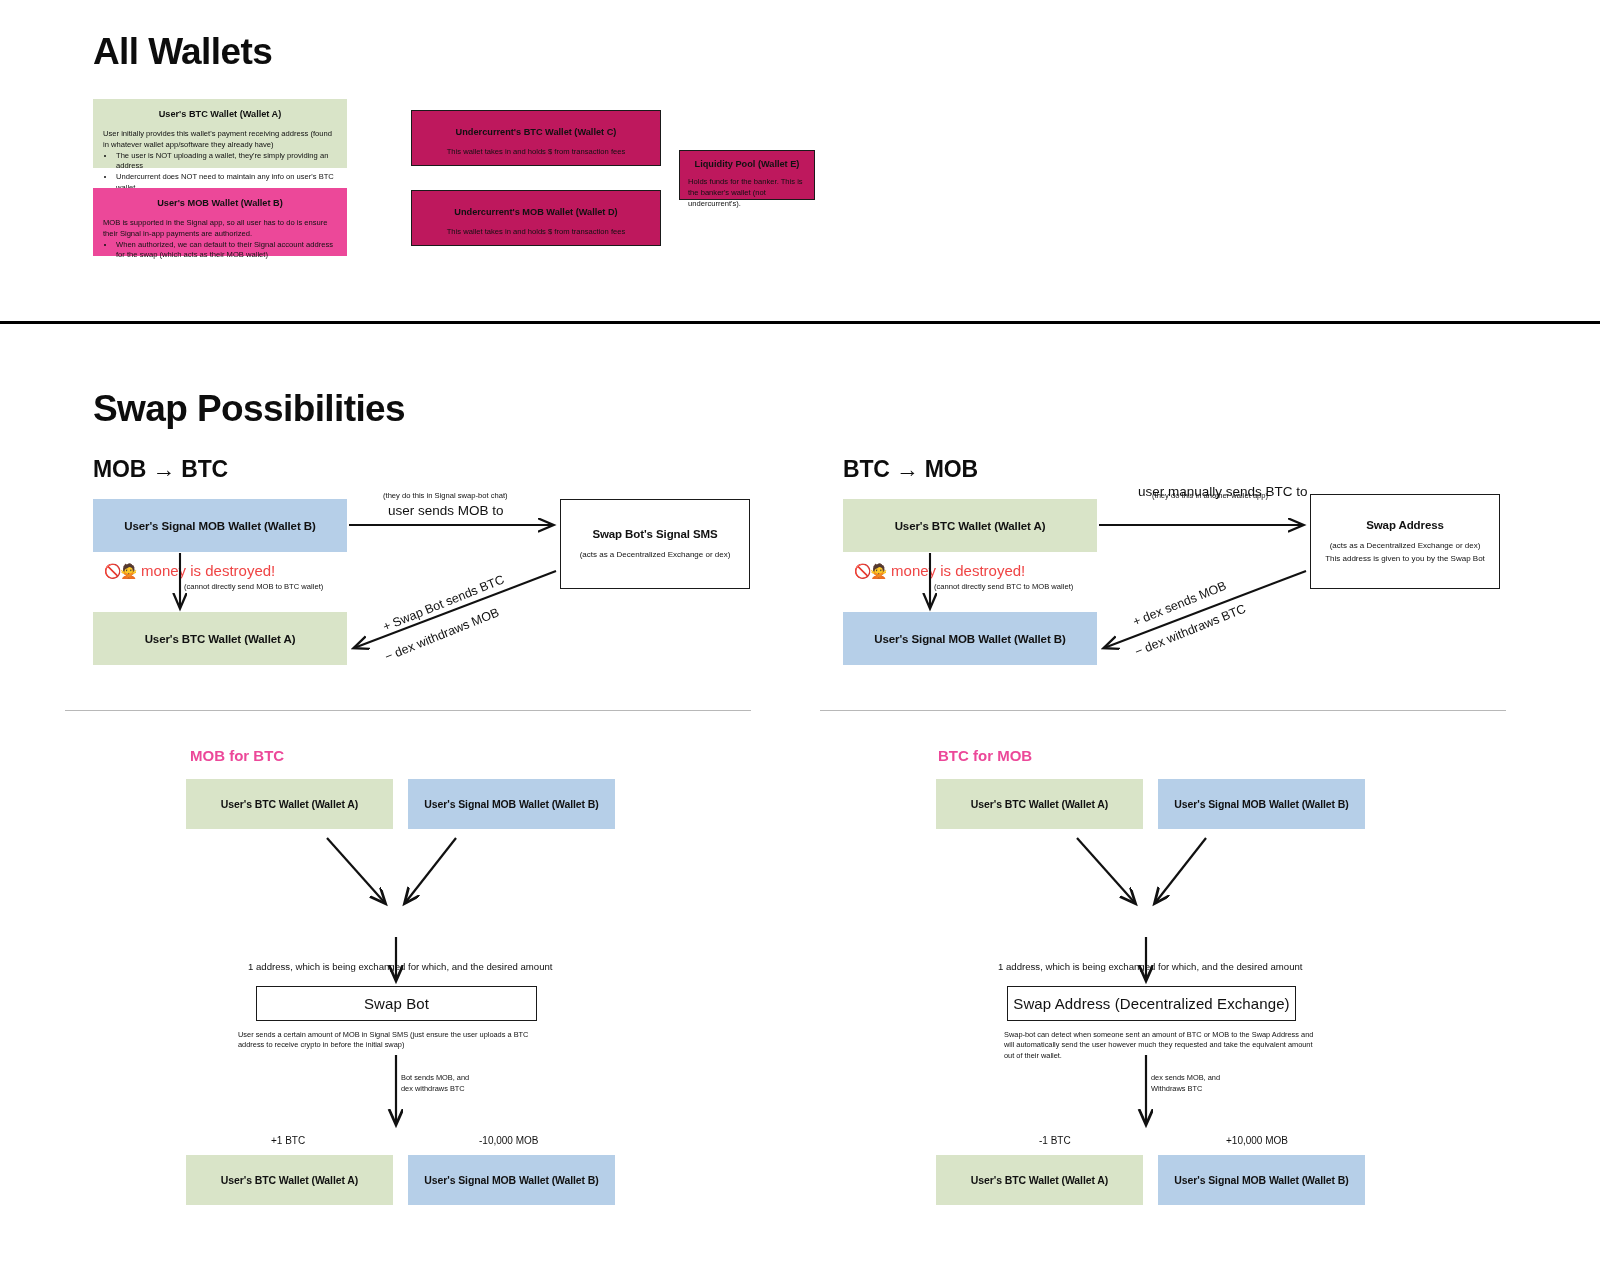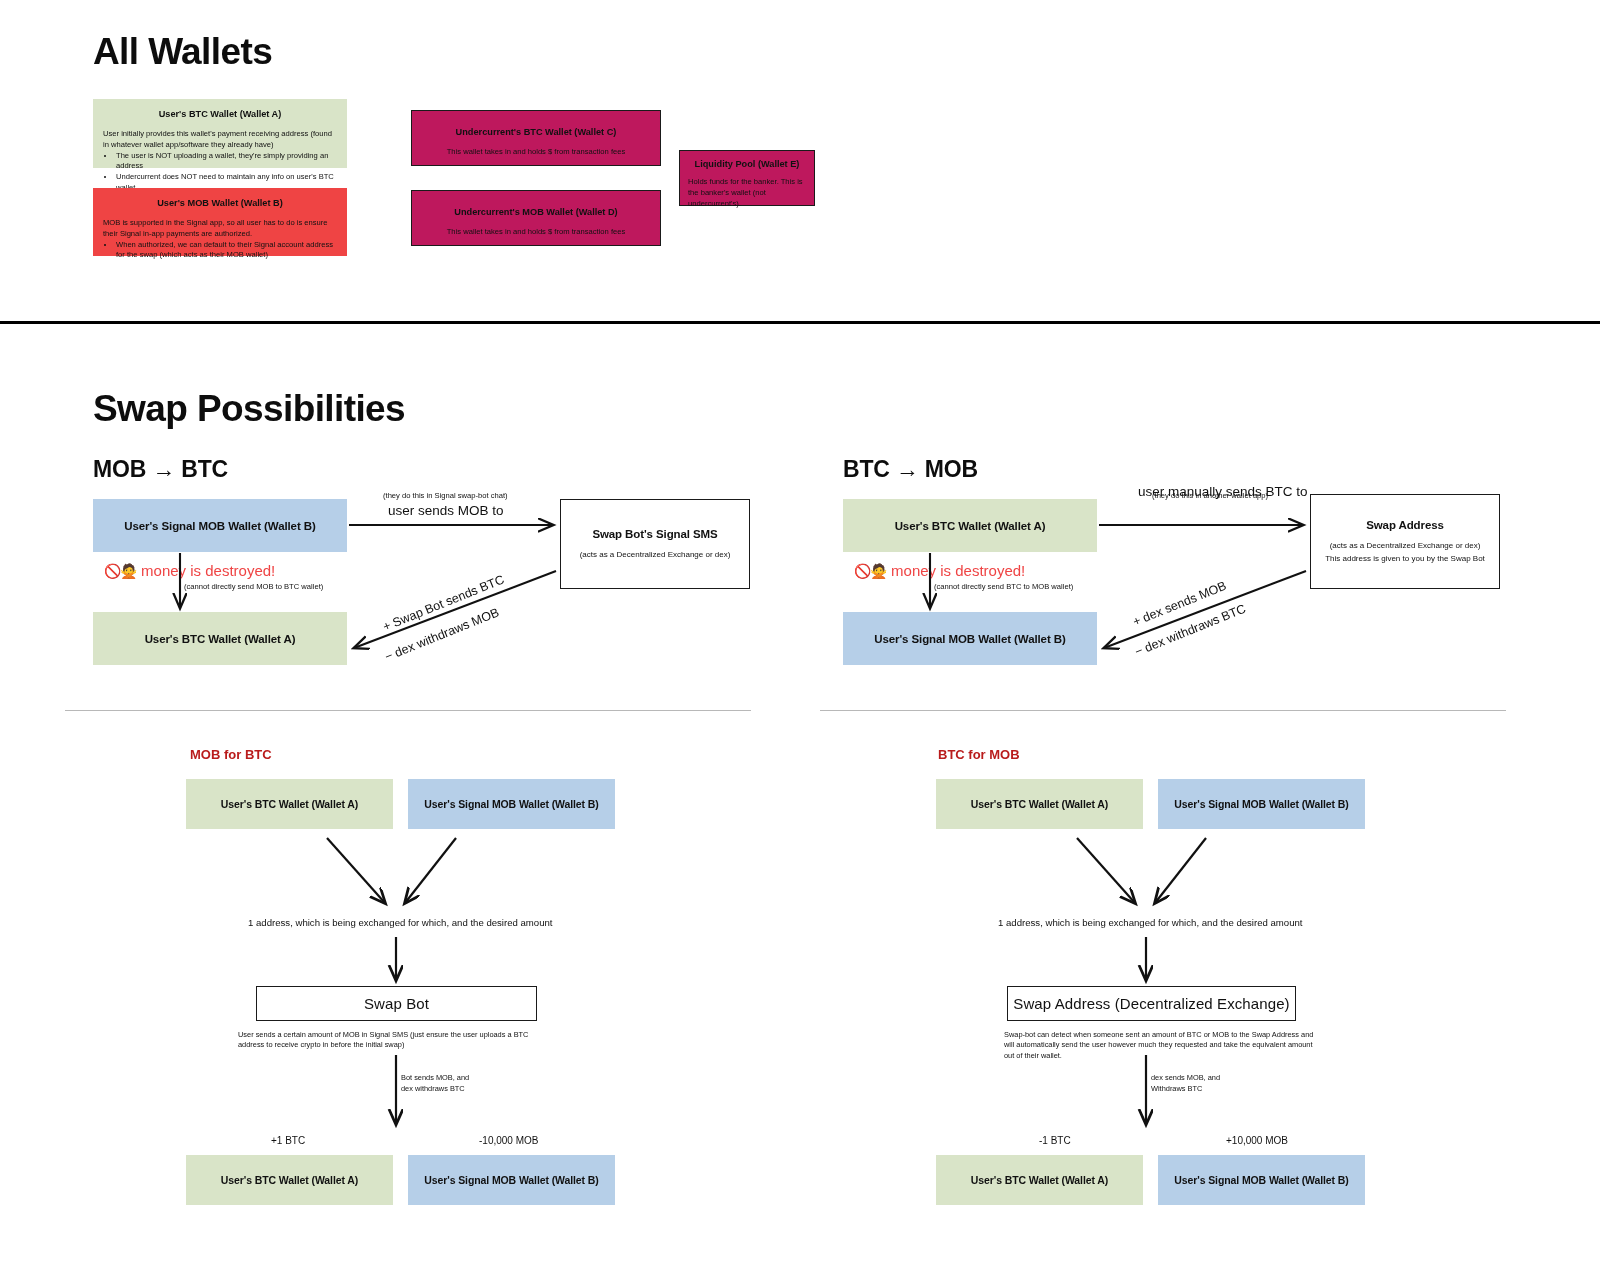--- a/index.html
+++ b/index.html
@@ -20,34 +20,34 @@
     letter-spacing: -0.6px;
     color: #0d0d0d;
   }
   h2.flow-title {
     font-size: 23px;
     font-weight: 700;
     letter-spacing: -0.2px;
     color: #0d0d0d;
   }
   h3.sub-flow-title {
-    font-size: 13px;
+    font-size: 15px;
     font-weight: 700;
-    color: #b91c1c;
+    color: #ec4899;
   }
 
   
   .wcard {
     padding: 9px 10px 10px 10px;
     font-size: 7.6px;
     line-height: 1.42;
     color: #111;
   }
   .wcard.green  { background: #d9e4c8; }
-  .wcard.blue   { background: #ef4444; }
+  .wcard.blue   { background: #ec4899; }
   .wcard.plain  { background: #be185d; border: 1.3px solid #1a1a1a; }
   .wcard .wc-head {
     text-align: center;
     font-weight: 700;
     font-size: 9.2px;
     margin-bottom: 8px;
   }
   .wcard .wc-body { font-size: 7.6px; }
   .wcard .wc-body.center { text-align: center; }
   .wcard ul { margin: 0 0 0 12px; padding: 0; list-style: disc outside; }
@@ -69,21 +69,21 @@
   .fbox.green { background: #d9e4c8; }
   .fbox.blue  { background: #b6cfe8; }
   .fbox.outline { background: #fff; border: 1.4px solid #1a1a1a; }
   .fbox .fb-title { font-size: 11.5px; font-weight: 700; letter-spacing: -0.1px; }
   .fbox .fb-title.reg { font-size: 15px; font-weight: 400; letter-spacing: 0.1px; }
   .fbox .fb-sub { font-size: 8px; font-weight: 400; margin-top: 9px; line-height: 1.45; }
 
   .lbl { font-size: 13.5px; color: #111; white-space: nowrap; }
   .lbl-sm { font-size: 7.6px; color: #111; white-space: nowrap; }
   .lbl-tiny { font-size: 7.4px; color: #111; line-height: 1.4; }
-  .lbl-body { font-size: 9.6px; color: #111; line-height: 1.5; }
+  .lbl-body { font-size: 9.6px; color: #111; line-height: 1.5; margin-top: 44px; }
   .lbl-amt { font-size: 10px; color: #111; white-space: nowrap; }
   .destroyed {
     font-size: 15px; color: #ef4444; white-space: nowrap;
   }
   .destroyed .emo { font-size: 14px; letter-spacing: -1px; }
 
   .rot-lbl {
     font-size: 12.5px; color: #111; white-space: nowrap;
     transform-origin: left bottom;
   }
@@ -117,21 +117,21 @@
   <div class="wcard plain abs" style="left:411px; top:110px; width:250px; height:56px; justify-content:flex-start;">
     <div class="wc-head" style="margin-top:6px;">Undercurrent's BTC Wallet (Wallet C)</div>
     <div class="wc-body center">This wallet takes in and holds $ from transaction fees</div>
   </div>
 
   <div class="wcard plain abs" style="left:411px; top:190px; width:250px; height:56px;">
     <div class="wc-head" style="margin-top:6px;">Undercurrent's MOB Wallet (Wallet D)</div>
     <div class="wc-body center">This wallet takes in and holds $ from transaction fees</div>
   </div>
 
-  <div class="wcard plain abs" style="left:679px; top:150px; width:136px; height:56px; padding:7px 8px;">
+  <div class="wcard plain abs" style="left:679px; top:150px; width:136px; height:50px; padding:7px 8px;">
     <div class="wc-head" style="margin-bottom:6px;">Liquidity Pool (Wallet E)</div>
     <div class="wc-body">Holds funds for the banker. This is the banker's wallet (not undercurrent's).</div>
   </div>
 
   <hr class="hr-main abs" style="left:0px; top:321px; width:1600px;">
 
   <h1 class="section-title abs" style="left:93px; top:388px;">Swap Possibilities</h1>
 
   <h2 class="flow-title abs" style="left:93px; top:456px;">MOB → BTC</h2>
 

